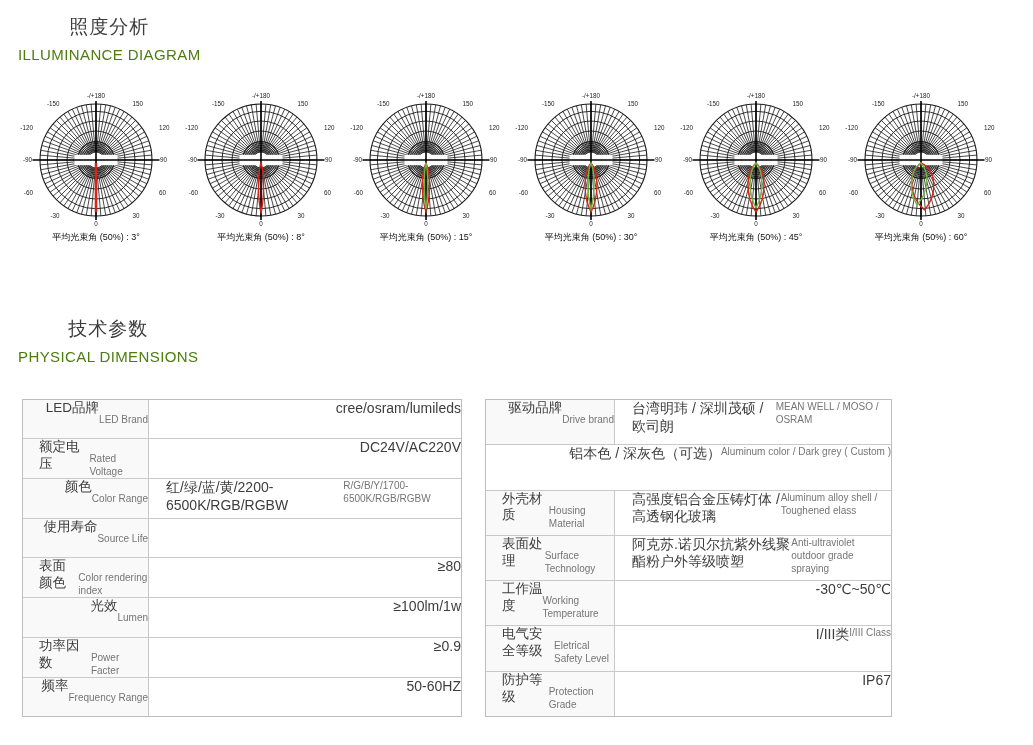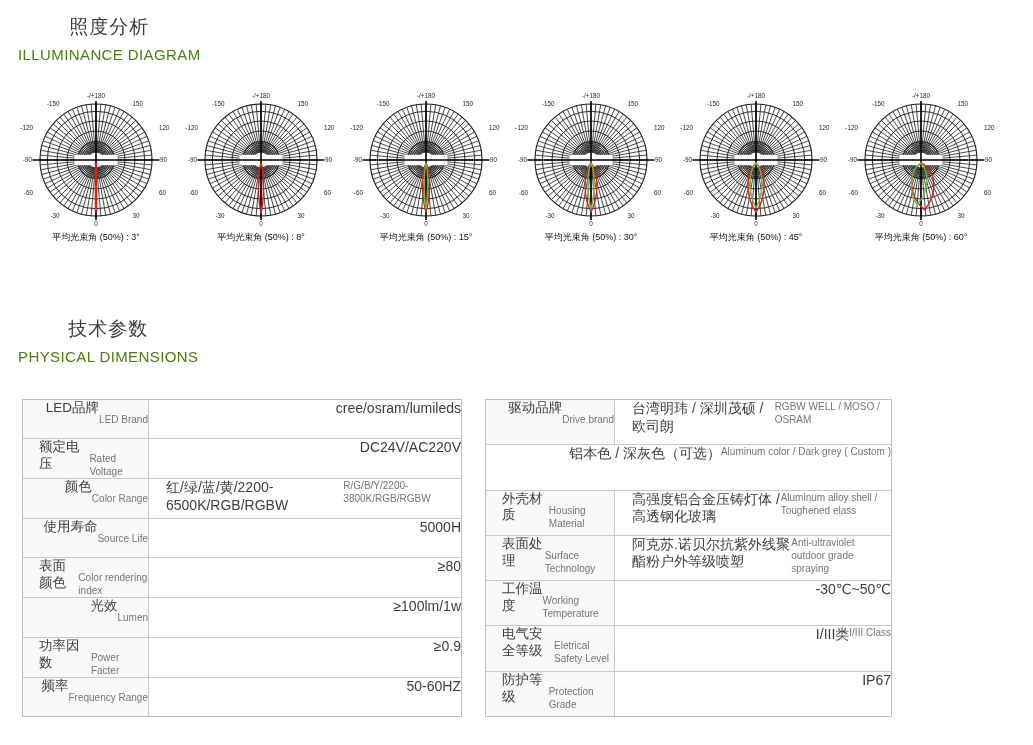--- a/index.html
+++ b/index.html
@@ -774,31 +774,28 @@
           <div class="val-main">DC24V/AC220V</div>
         </div>
       </div>
       <div class="spec-row">
         <div class="cell label">
           <div class="lbl-zh">颜色</div>
           <div class="lbl-en">Color Range</div>
         </div>
         <div class="cell value">
           <div class="val-main">红/绿/蓝/黄/2200-6500K/RGB/RGBW</div>
-          <div class="val-sub">R/G/B/Y/2200-3800K/RGB/RGBW</div>
+          <div class="val-sub">R/G/B/Y/1700-6500K/RGB/RGBW</div>
         </div>
       </div>
       <div class="spec-row">
         <div class="cell label">
           <div class="lbl-zh">使用寿命</div>
           <div class="lbl-en">Source Life</div>
         </div>
-        <div class="cell value">
-          <div class="val-main">5000H</div>
-        </div>
       </div>
       <div class="spec-row">
         <div class="cell label">
           <div class="lbl-zh">表面颜色</div>
           <div class="lbl-en">Color rendering index</div>
         </div>
         <div class="cell value">
           <div class="val-main">≥80</div>
         </div>
       </div>
@@ -831,21 +828,21 @@
       </div>
     </div>
     <div class="spec-table t1">
       <div class="spec-row">
         <div class="cell label">
           <div class="lbl-zh">驱动品牌</div>
           <div class="lbl-en">Drive brand</div>
         </div>
         <div class="cell value">
           <div class="val-main">台湾明玮 / 深圳茂硕 / 欧司朗</div>
-          <div class="val-sub">RGBW WELL / MOSO / OSRAM</div>
+          <div class="val-sub">MEAN WELL / MOSO / OSRAM</div>
         </div>
       </div>
       <div class="spec-row">
         <div class="cell value">
           <div class="val-main">铝本色 / 深灰色（可选）</div>
           <div class="val-sub">Aluminum color / Dark grey ( Custom )</div>
         </div>
       </div>
       <div class="spec-row">
         <div class="cell label">

